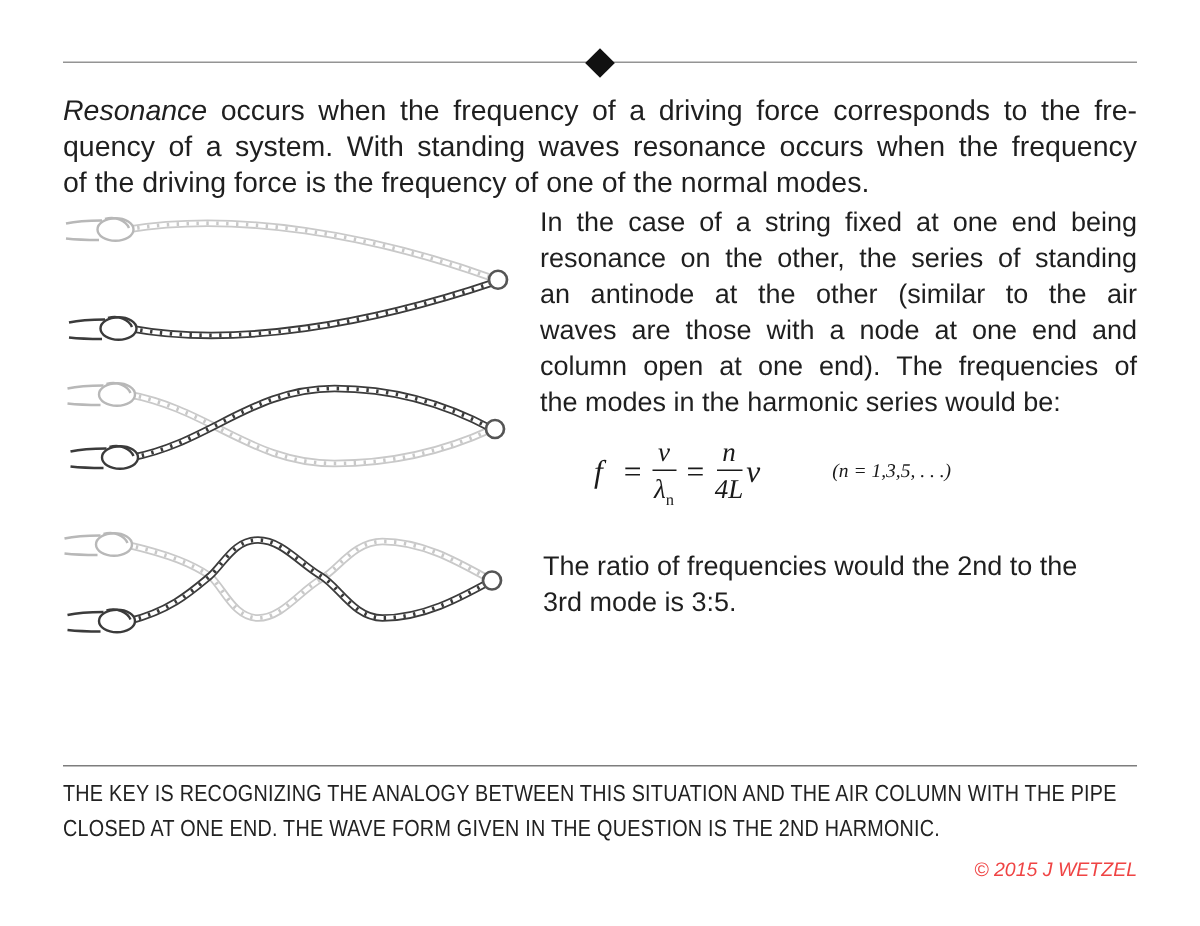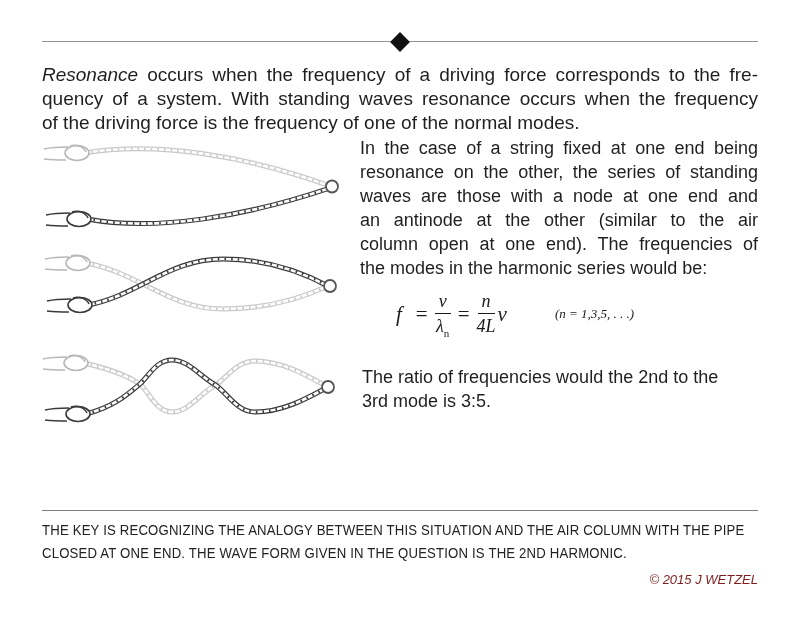--- a/index.html
+++ b/index.html
@@ -50,21 +50,21 @@
   .frac sub{font-size:11px; font-style:normal; line-height:0;}
   .f-trail{margin-left:2px;}
   .f-cond{margin-left:48px; font-size:13px; white-space:nowrap;text-align:right;}
   
   .ratio{margin-top:30px; padding-left:2px;}
   
   .footer{position:absolute; left:42px; right:42px; top:510px;}
   .footer-rule{border-top:1.6px solid #7d7d7d;}
   .keynote{margin-top:7px; font-size:15.5px; line-height:23px; color:#222; letter-spacing:.2px;}
   .kl{white-space:nowrap; transform:scaleX(.85); transform-origin:left center;}
-  .copyright{margin-top:8px; text-align:right; font-style:italic; color:#7f1d1d; font-size:13px;}
+  .copyright{margin-top:8px; text-align:right; font-style:italic; color:#ef4444; font-size:13px;}
 </style>
 </head>
 <body>
 
 <div class="page">
 
   <div class="top-rule">
     <div class="rule-line"></div>
     <div class="diamond"></div>
   </div>
@@ -169,22 +169,22 @@
         </g>
         <circle class="ring" cx="286" cy="39" r="6"></circle>
       </svg>
 
     </div>
 
     <div class="right">
       <div>
         <div class="jl">In the case of a string fixed at one end being</div>
         <div class="jl">resonance on the other, the series of standing</div>
+        <div class="jl">an antinode at the other (similar to the air</div>
         <div class="jl">waves are those with a node at one end and</div>
-        <div class="jl">an antinode at the other (similar to the air</div>
         <div class="jl">column open at one end). The frequencies of</div>
         <div>the modes in the harmonic series would be:</div>
       </div>
 
       <div class="formula-row">
         <span class="f-sym">f</span>
         <span class="f-eq">=</span>
         <span class="frac">
           <span class="num">v</span>
           <span class="den"><span>λ</span><sub>n</sub></span>

